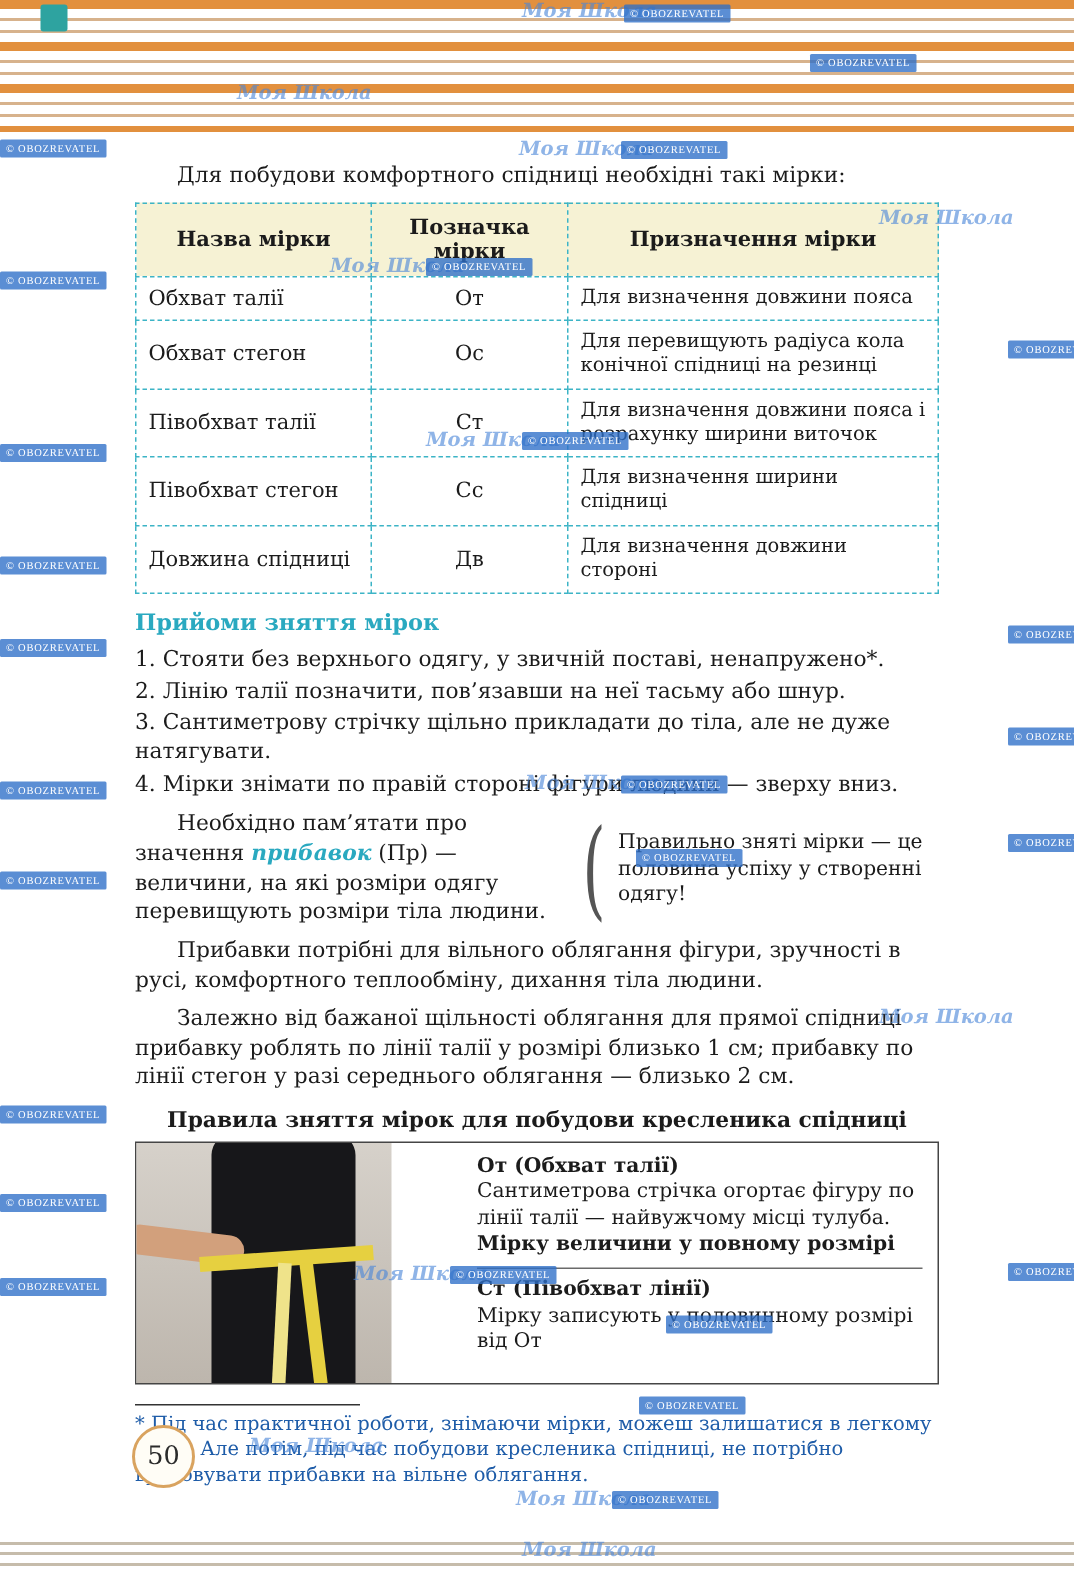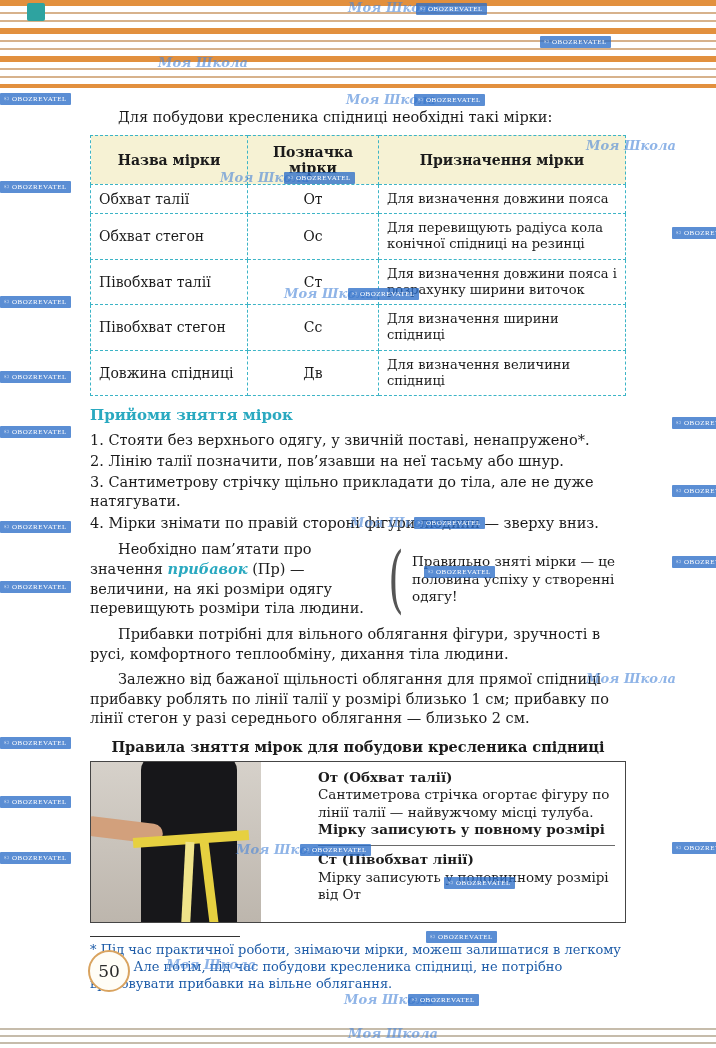--- a/index.html
+++ b/index.html
@@ -76,21 +76,21 @@
 </head>
 <body>
 
 <div class="page">
 
   <div class="stripes-top"></div>
   <div class="stripes-bottom"></div>
 
   <div class="content">
 
-    <p class="intro">Для побудови кресленика спідниці необхідні такі мірки:</p>
+    <p class="intro">Для побудови комфортного спідниці необхідні такі мірки:</p>
 
     <table class="measures">
       <thead>
         <tr>
           <th>Назва мірки</th>
           <th>Позначка мірки</th>
           <th>Призначення мірки</th>
         </tr>
       </thead>
       <tbody>
@@ -110,21 +110,21 @@
           <td class="c-purpose">Для визначення довжини пояса і розрахунку ширини виточок</td>
         </tr>
         <tr>
           <td class="c-name">Півобхват стегон</td>
           <td class="c-mark">Сс</td>
           <td class="c-purpose">Для визначення ширини спідниці</td>
         </tr>
         <tr>
           <td class="c-name">Довжина спідниці</td>
           <td class="c-mark">Дв</td>
-          <td class="c-purpose">Для визначення величини спідниці</td>
+          <td class="c-purpose">Для визначення довжини стороні</td>
         </tr>
       </tbody>
     </table>
 
     <div class="section-heading">Прийоми зняття мірок</div>
 
     <p class="rule"><span>1.</span> <span>Стояти без верхнього одягу, у звичній поставі, ненапружено*.</span></p>
     <p class="rule"><span>2.</span> <span>Лінію талії позначити, пов’язавши на неї тасьму або шнур.</span></p>
     <p class="rule"><span>3.</span> <span>Сантиметрову стрічку щільно прикладати до тіла, але не дуже натягувати.</span></p>
     <p class="rule"><span>4.</span> <span>Мірки знімати по правій стороні фігури людини — зверху вниз.</span></p>
@@ -146,21 +146,21 @@
       <div class="photo">
         <div class="torso"></div>
         <div class="arm"></div>
         <div class="tape-waist"></div>
         <div class="tape-hang1"></div>
         <div class="tape-hang2"></div>
       </div>
       <div class="measure-text">
         <p class="mt-bold">От (Обхват талії)</p>
         <p>Сантиметрова стрічка огортає фігуру по лінії талії — найвужчому місці тулуба.</p>
-        <p class="mt-bold">Мірку записують у повному розмірі</p>
+        <p class="mt-bold">Мірку величини у повному розмірі</p>
         <div class="mt-divider"></div>
         <p class="mt-bold">Ст (Півобхват лінії)</p>
         <p>Мірку записують у половинному розмірі від От</p>
       </div>
     </div>
 
     <div class="footnote-divider"></div>
     <p class="footnote">* Під час практичної роботи, знімаючи мірки, можеш залишатися в легкому одязі. Але потім, під час побудови кресленика спідниці, не потрібно враховувати прибавки на вільне облягання.</p>
 
   </div>

